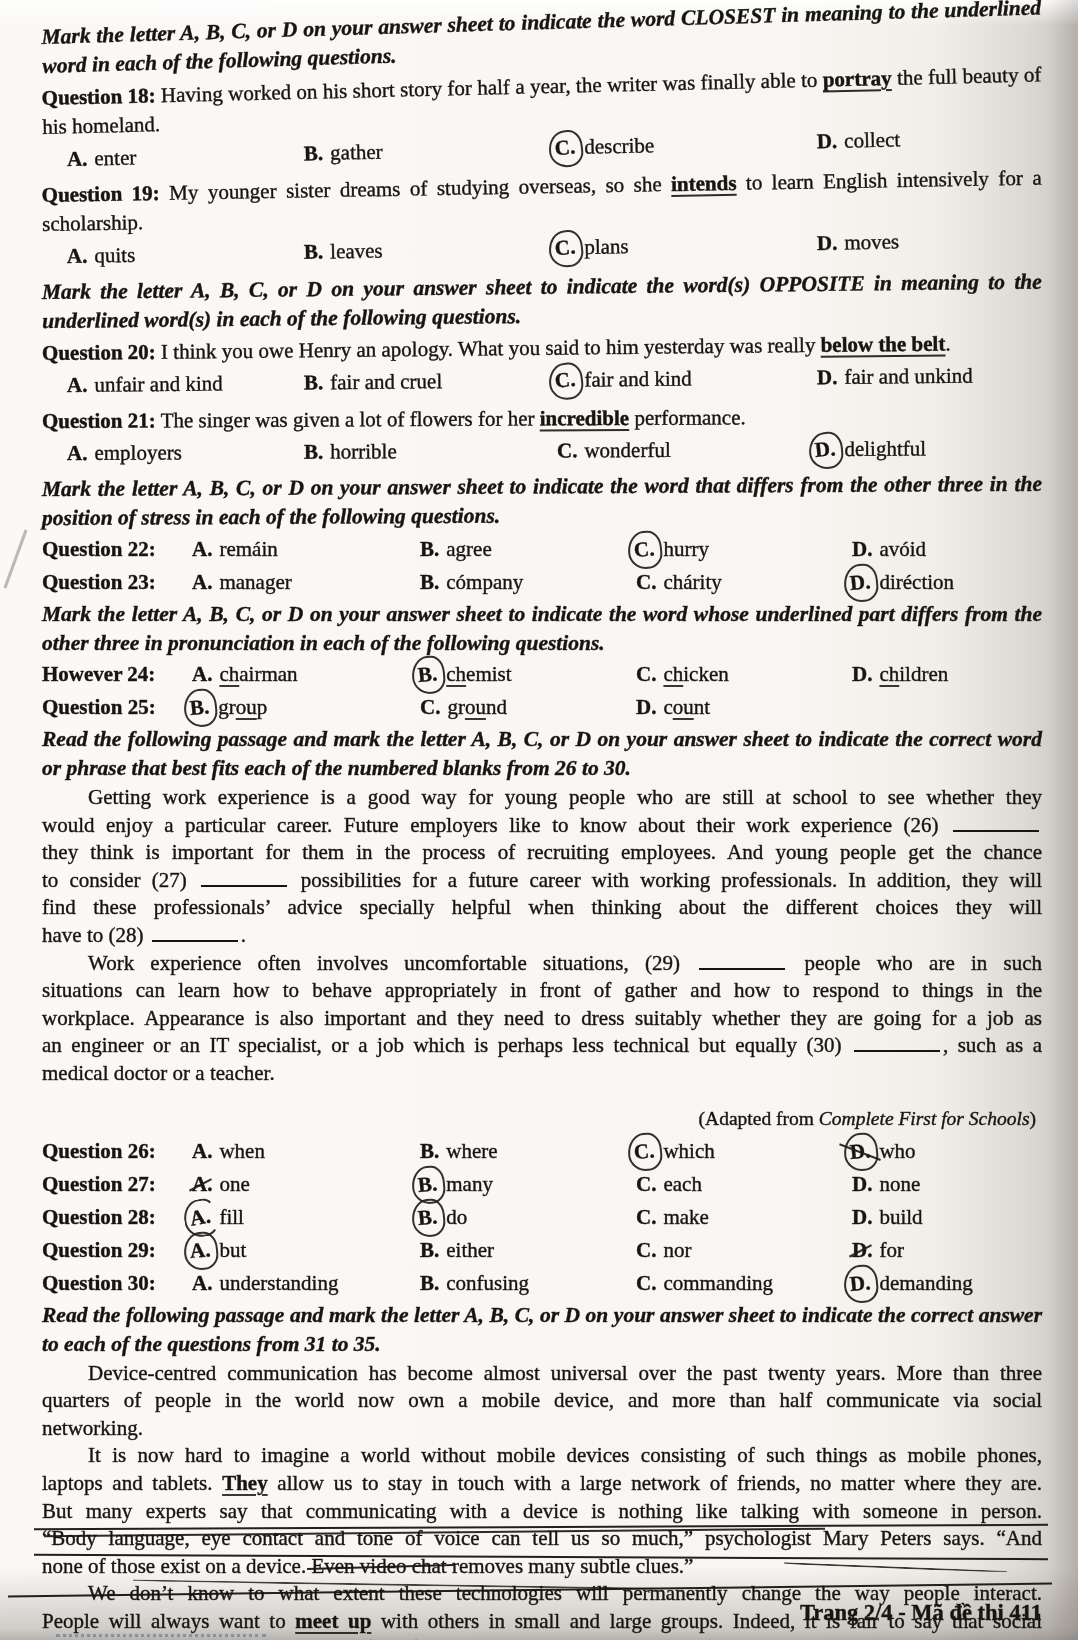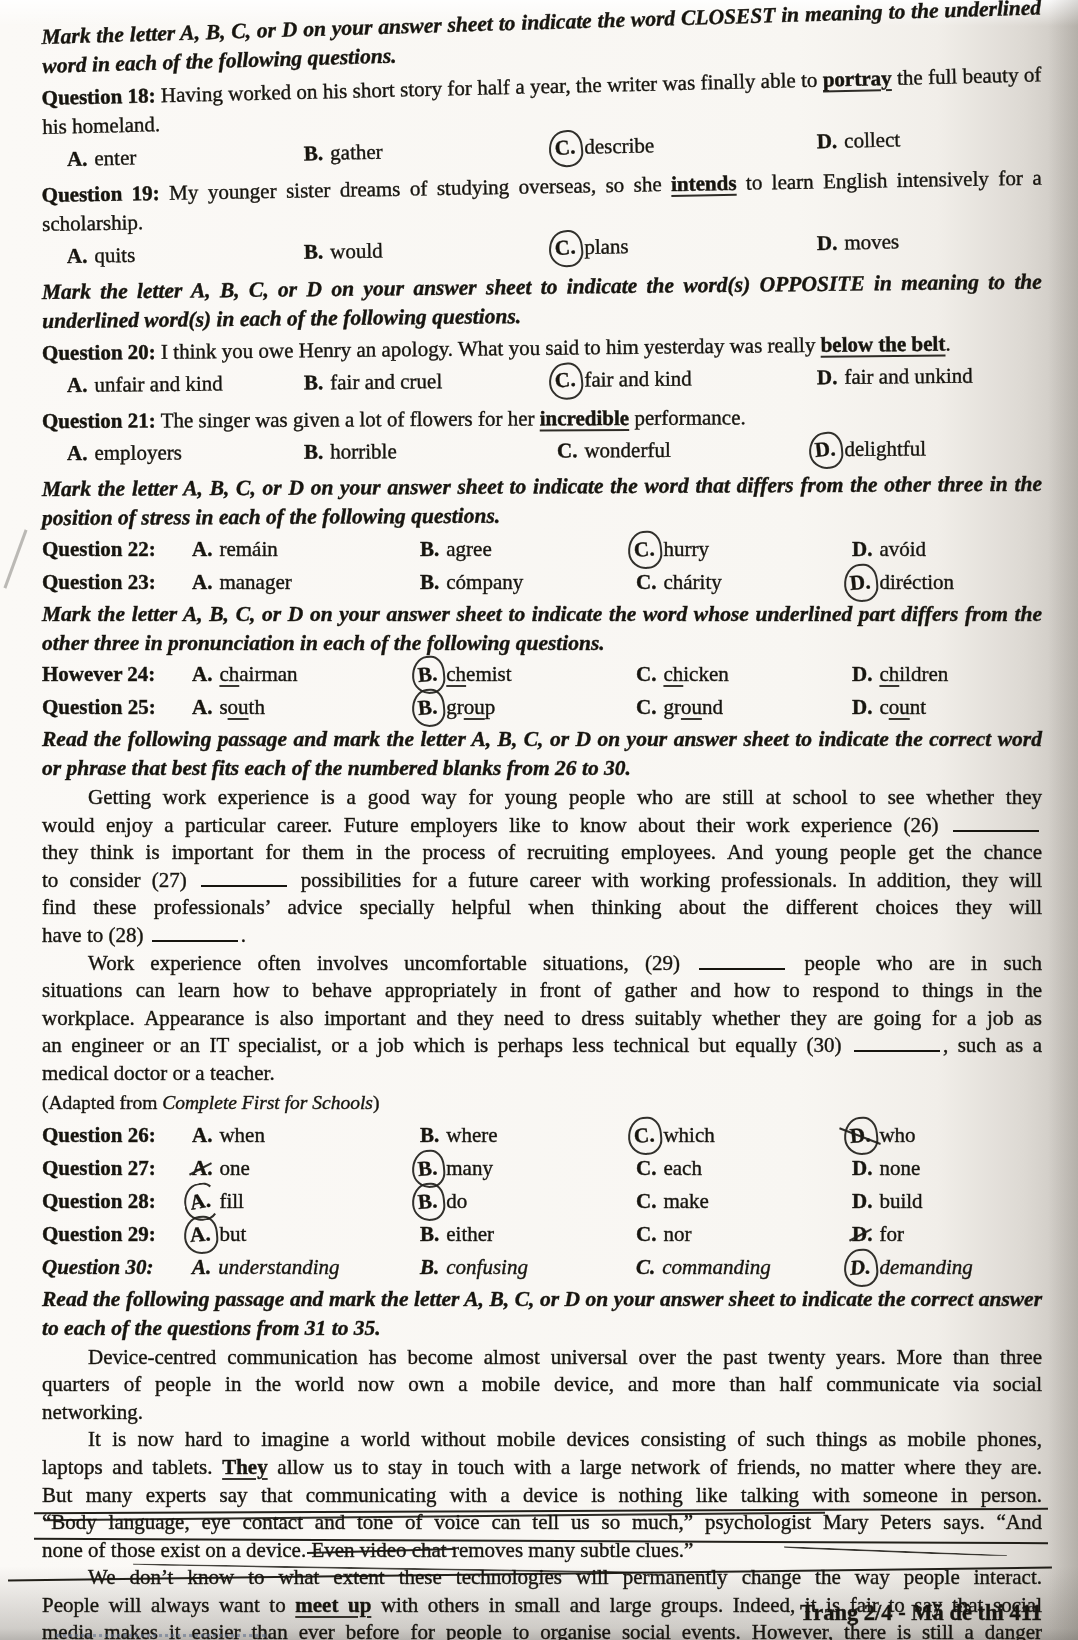--- a/index.html
+++ b/index.html
@@ -28,21 +28,21 @@
   .tilt1{transform:rotate(-1.7deg);transform-origin:0 50%;}
   .tilt2{transform:rotate(-1.35deg);transform-origin:0 50%;}
   .tilt3{transform:rotate(-1deg);transform-origin:0 50%;}
   .tilt4{transform:rotate(-0.6deg);transform-origin:0 50%;}
   .tilt5{transform:rotate(-0.3deg);transform-origin:0 50%;}
   .pline{position:relative;font-size:21px;line-height:27.6px;text-align:justify;text-align-last:justify;}
   .pline.ind{text-indent:46px;}
   .pline.last{text-align-last:left;}
   .passage{}
   .blank{display:inline-block;width:86px;height:4px;border-bottom:2.4px solid #17150f;margin:0 3px;}
-  .adapted{font-size:19.5px;margin:4px 6px 6px 0;}
+  .adapted{font-size:19.5px;text-align:right;margin:20px 6px 6px 0;}
   .mk-circle,.mk-circle-slash,.mk-arc{
     position:relative;display:inline-block;padding:1px 6px 3px 4px;margin:-3px -6px -3px -8px;
     border:2.6px solid rgba(32,30,26,0.92);border-radius:55% 45% 50% 60%/62% 52% 45% 52%;
     transform:rotate(-5deg);
   }
   .mk-circle-slash::after{content:"";position:absolute;left:-8px;top:46%;width:145%;border-top:2.6px solid rgba(32,30,26,0.92);transform:rotate(26deg);}
   .mk-arc{border-right-color:transparent;transform:rotate(-10deg);}
   .mk-slash{position:relative;display:inline-block;}
   .mk-slash::after{content:"";position:absolute;left:-4px;top:52%;width:120%;border-top:2.6px solid rgba(32,30,26,0.92);transform:rotate(-28deg);}
   .handstrike{position:relative;}
@@ -71,21 +71,21 @@
     <div class="optrow tilt2">
         <span class="opt"><span class="letter">A.</span><span class="optext">enter</span></span>
         <span class="opt"><span class="letter">B.</span><span class="optext">gather</span></span>
         <span class="opt"><span class="letter mk-circle">C.</span><span class="optext">describe</span></span>
         <span class="opt"><span class="letter">D.</span><span class="optext">collect</span></span>
       </div>
 
     <div class="stem tilt3"><b>Question 19:</b> My younger sister dreams of studying overseas, so she <b class="ul">intends</b> to learn English intensively for a scholarship.</div>
     <div class="optrow tilt3">
         <span class="opt"><span class="letter">A.</span><span class="optext">quits</span></span>
-        <span class="opt"><span class="letter">B.</span><span class="optext">would</span></span>
+        <span class="opt"><span class="letter">B.</span><span class="optext">leaves</span></span>
         <span class="opt"><span class="letter mk-circle">C.</span><span class="optext">plans</span></span>
         <span class="opt"><span class="letter">D.</span><span class="optext">moves</span></span>
       </div>
 
     <div class="instr tilt4">Mark the letter A, B, C, or D on your answer sheet to indicate the word(s) OPPOSITE in meaning to the underlined word(s) in each of the following questions.</div>
 
     <div class="stem tilt4"><b>Question 20:</b> I think you owe Henry an apology. What you said to him yesterday was really <b class="ul">below the belt</b>.</div>
     <div class="optrow tilt4">
         <span class="opt"><span class="letter">A.</span><span class="optext">unfair and kind</span></span>
         <span class="opt"><span class="letter">B.</span><span class="optext">fair and cruel</span></span>
@@ -129,21 +129,20 @@
       <span class="opts4">
           <span class="opt"><span class="letter">A.</span><span class="optext"><span class="ul">ch</span>airman</span></span>
           <span class="opt"><span class="letter mk-circle">B.</span><span class="optext"><span class="ul">ch</span>emist</span></span>
           <span class="opt"><span class="letter">C.</span><span class="optext"><span class="ul">ch</span>icken</span></span>
           <span class="opt"><span class="letter">D.</span><span class="optext"><span class="ul">ch</span>ildren</span></span>
         </span>
     </div>
     <div class="qrow">
       <span class="qlabel">Question 25:</span>
       <span class="opts4">
-          <span class="opt"><span class="letter">A.</span><span class="optext">s<span class="ul">ou</span>th</span></span>
           <span class="opt"><span class="letter mk-circle">B.</span><span class="optext">gr<span class="ul">ou</span>p</span></span>
           <span class="opt"><span class="letter">C.</span><span class="optext">gr<span class="ul">ou</span>nd</span></span>
           <span class="opt"><span class="letter">D.</span><span class="optext">c<span class="ul">ou</span>nt</span></span>
         </span>
     </div>
 
     <div class="instr">Read the following passage and mark the letter A, B, C, or D on your answer sheet to indicate the correct word or phrase that best fits each of the numbered blanks from 26 to 30.</div>
 
     <div class="passage">
         <div class="pline ind">Getting work experience is a good way for young people who are still at school to see whether they</div>
@@ -190,21 +189,21 @@
     </div>
     <div class="qrow">
       <span class="qlabel">Question 29:</span>
       <span class="opts4">
           <span class="opt"><span class="letter mk-circle">A.</span><span class="optext">but</span></span>
           <span class="opt"><span class="letter">B.</span><span class="optext">either</span></span>
           <span class="opt"><span class="letter">C.</span><span class="optext">nor</span></span>
           <span class="opt"><span class="letter mk-slash">D.</span><span class="optext">for</span></span>
         </span>
     </div>
-    <div class="qrow" style="font-style:italic;">
+    <div class="qrow" style="">
       <span class="qlabel">Question 30:</span>
       <span class="opts4">
           <span class="opt"><span class="letter">A.</span><span class="optext">understanding</span></span>
           <span class="opt"><span class="letter">B.</span><span class="optext">confusing</span></span>
           <span class="opt"><span class="letter">C.</span><span class="optext">commanding</span></span>
           <span class="opt"><span class="letter mk-circle">D.</span><span class="optext">demanding</span></span>
         </span>
     </div>
 
     <div class="instr">Read the following passage and mark the letter A, B, C, or D on your answer sheet to indicate the correct answer to each of the questions from 31 to 35.</div>

